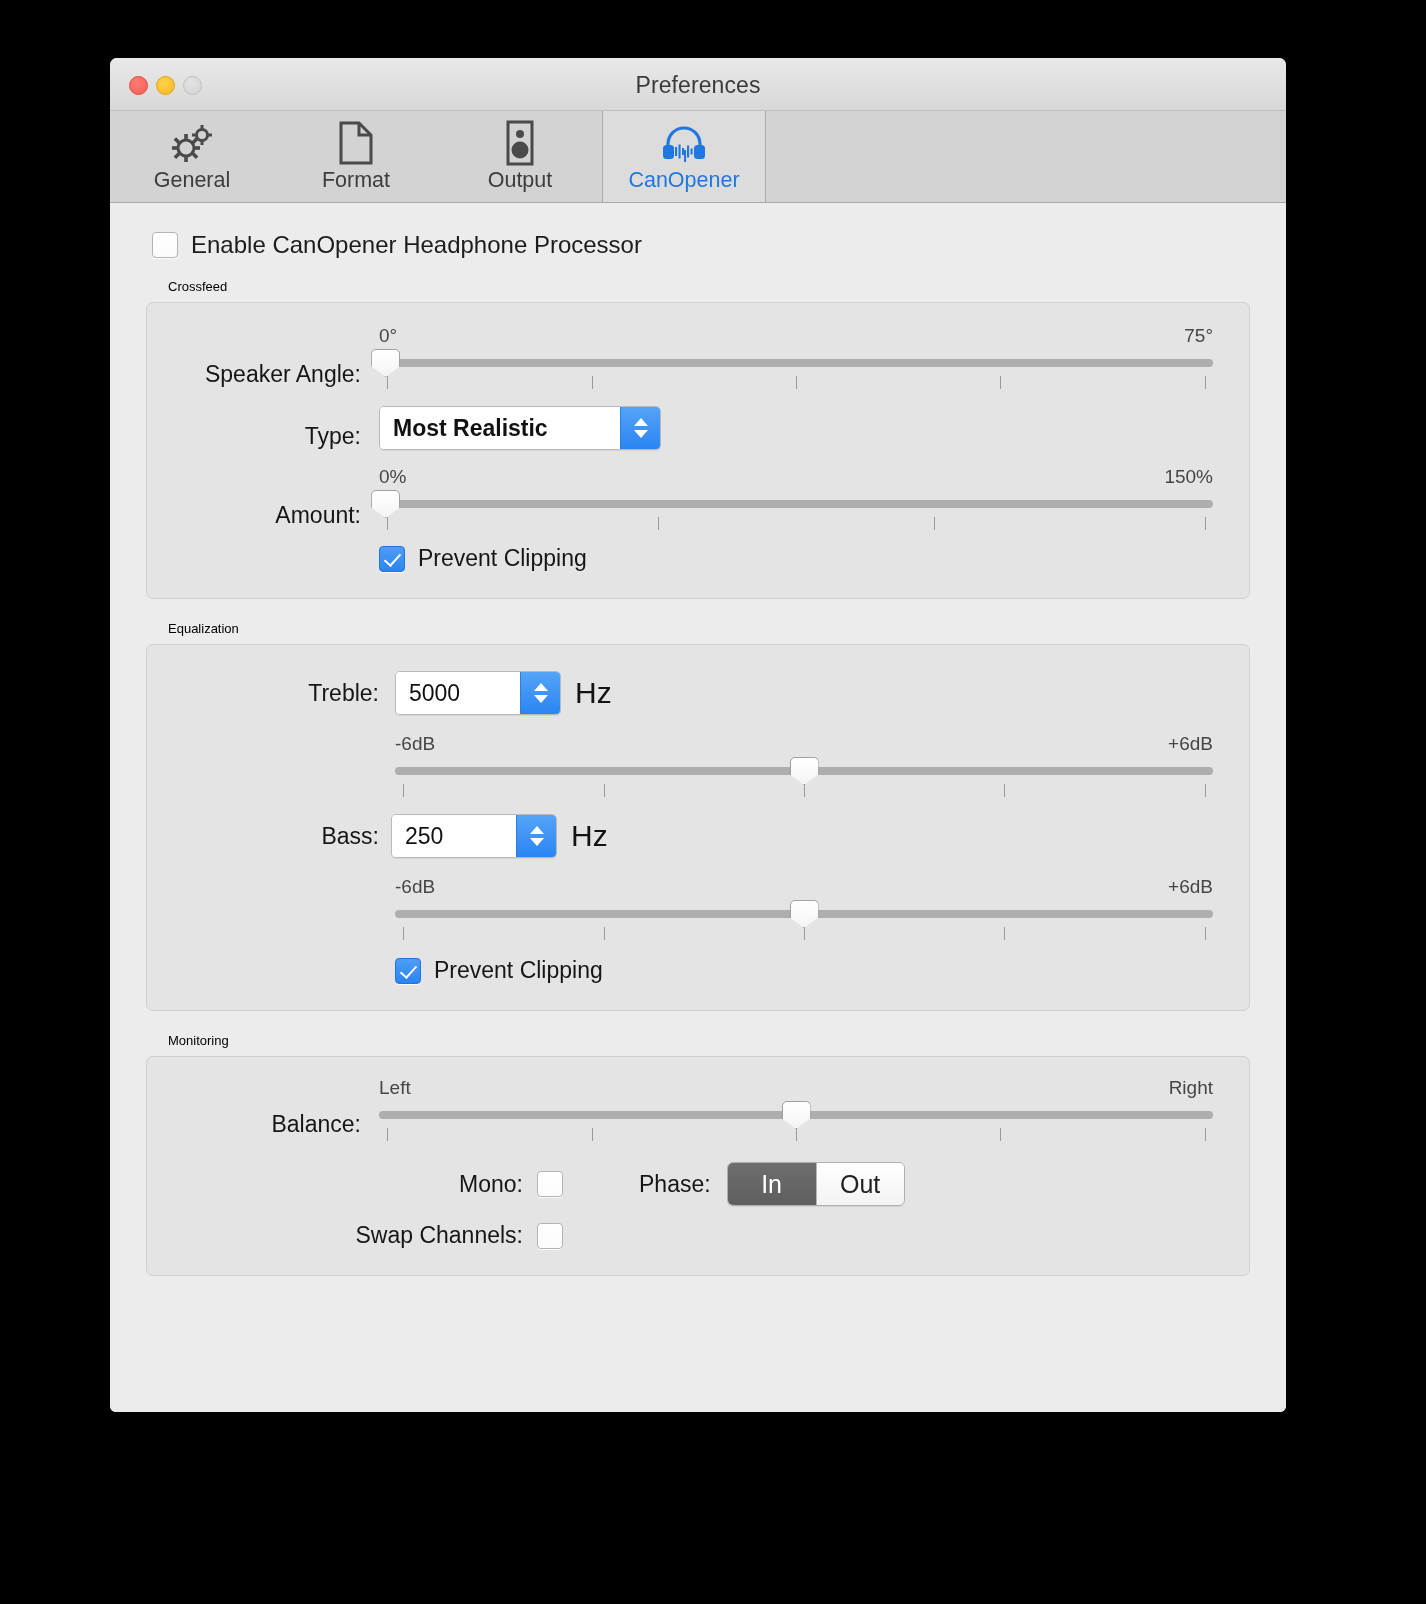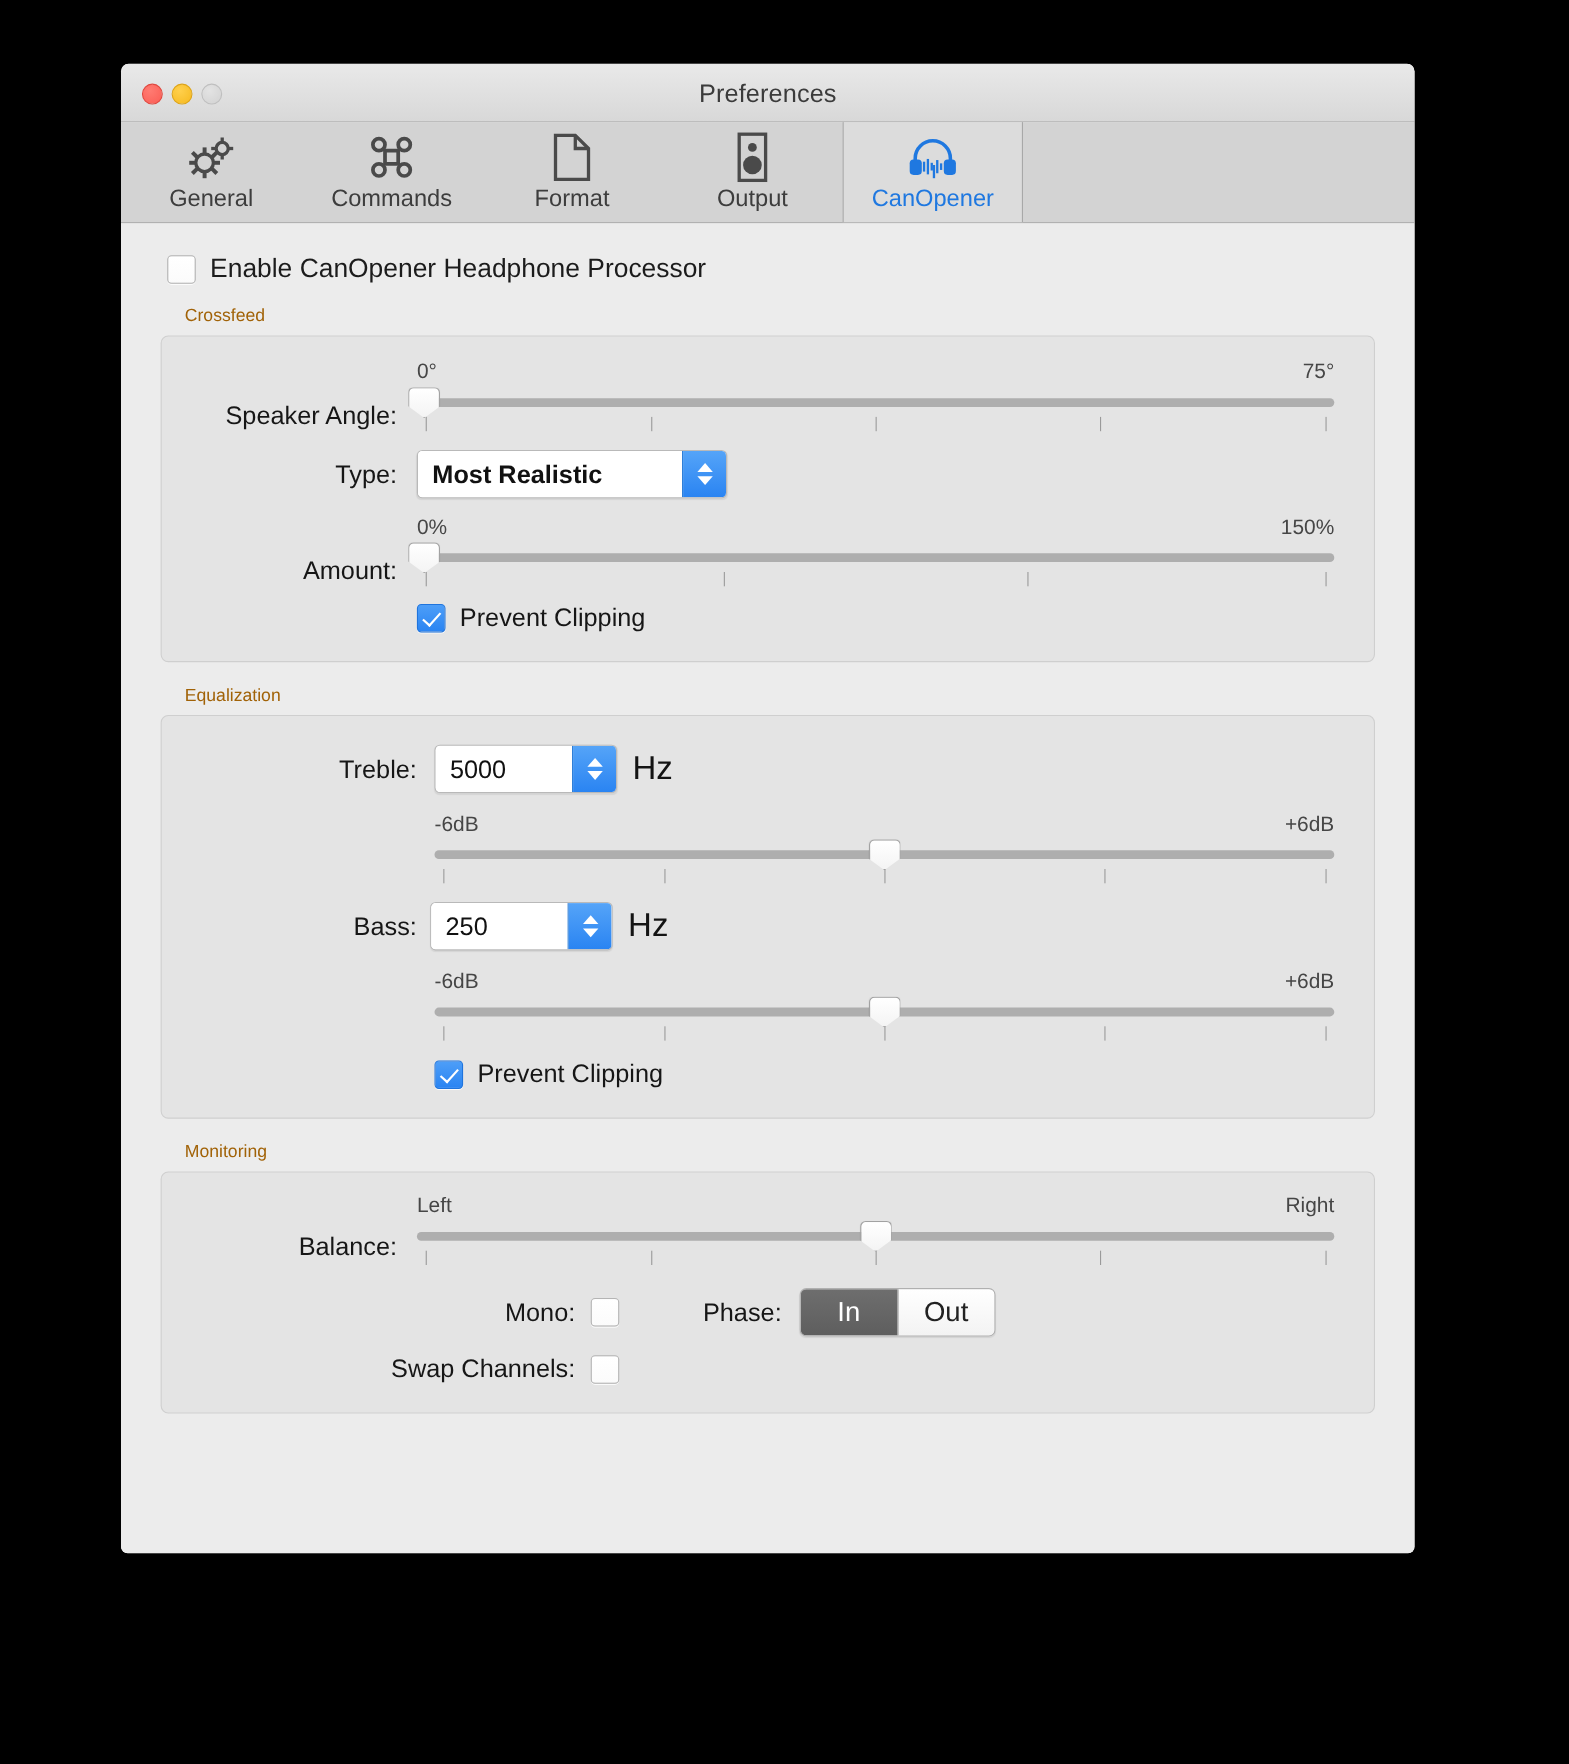--- a/index.html
+++ b/index.html
@@ -129,22 +129,22 @@
     display: flex;
     align-items: center;
     gap: 13px;
     margin-left: 6px;
     margin-bottom: 20px;
   }
   #enable-row .lbl { font-size: 24px; color: #1c1c1c; }
 
   
   .group-title {
-    font-size: 16px;
-    color: #a16207;
+    font-size: 13px;
+    color: #000000;
     margin: 0 0 8px 22px;
   }
   .group-box {
     border: 1px solid #cfcfcf;
     border-radius: 7px;
     background: #e4e4e4;
     position: relative;
   }
   .group-wrap { margin-bottom: 22px; }
 
@@ -306,34 +306,20 @@
             <rect x="32.5" y="4" width="3" height="4.5"></rect>
               <rect x="32.5" y="19.5" width="3" height="4.5"></rect>
             <rect x="24" y="12.5" width="4.5" height="3"></rect>
               <rect x="39.5" y="12.5" width="4.5" height="3"></rect>
           </g>
         </svg>
       </div>
       <div class="tlabel">General</div>
     </div>
 
-    <div class="tab">
-      <div class="ticon">
-        <svg width="44" height="44" viewBox="0 0 44 44">
-          <g fill="none" stroke="#4a4a4a" stroke-width="3.4">
-            <path d="M16 16h12v12H16z"></path>
-            <circle cx="10.5" cy="10.5" r="5.5"></circle>
-            <circle cx="33.5" cy="10.5" r="5.5"></circle>
-            <circle cx="10.5" cy="33.5" r="5.5"></circle>
-            <circle cx="33.5" cy="33.5" r="5.5"></circle>
-          </g>
-        </svg>
-      </div>
-      <div class="tlabel">Commands</div>
-    </div>
 
     <div class="tab">
       <div class="ticon">
         <svg width="38" height="46" viewBox="0 0 38 46">
           <path d="M4 3h18l12 12v28H4z" fill="none" stroke="#4a4a4a" stroke-width="3"></path>
           <path d="M22 3v12h12" fill="none" stroke="#4a4a4a" stroke-width="3"></path>
         </svg>
       </div>
       <div class="tlabel">Format</div>
     </div>
@@ -395,21 +381,21 @@
             <div class="ticks">
               <div class="tick" style="left:1%;"></div>
                 <div class="tick" style="left:25.5%;"></div>
               <div class="tick" style="left:50%;"></div>
                 <div class="tick" style="left:74.5%;"></div>
               <div class="tick" style="left:99%;"></div>
             </div>
           </div>
         </div>
 
-        <div class="row" style="margin-top:14px;">
+        <div class="row" style="margin-top:14px;align-items:flex-end;">
           <div class="rlabel" style="width:178px;">Type:</div>
           <div class="field" style="margin-left:18px;width:282px;font-weight:bold;">
             <div class="fval">Most Realistic</div>
             <div class="stepper">
               <span class="chev up"></span>
               <span class="chev down"></span>
             </div>
           </div>
         </div>
 

